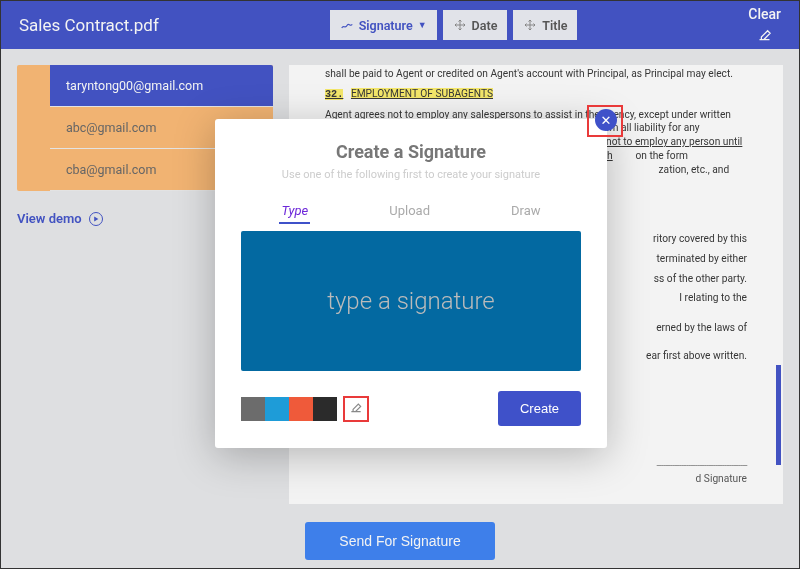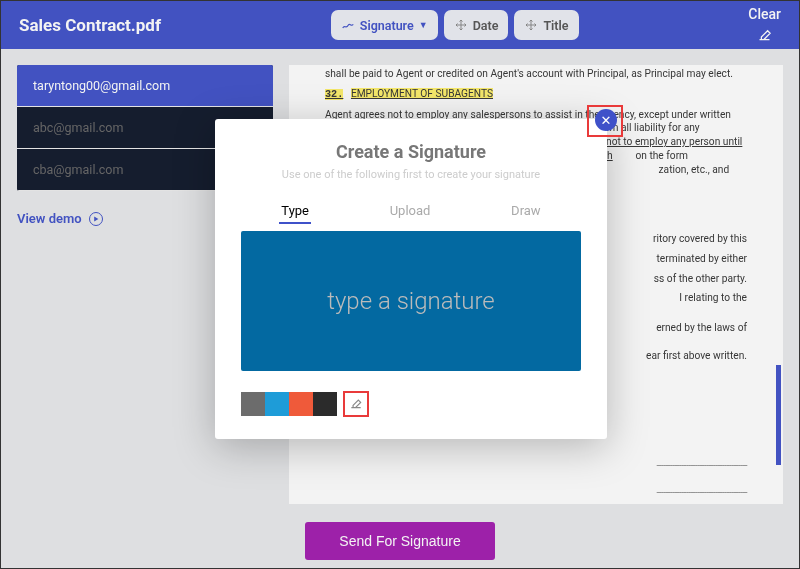--- a/index.html
+++ b/index.html
@@ -16,32 +16,32 @@
     background: #3f51c9;
     height: 48px;
     display: flex;
     align-items: center;
     padding: 0 18px;
     color: #fff;
   }
   .doc-title {
     color: #fff;
     font-size: 17px;
-    font-weight: 700;
+    font-weight: 400;
     flex: 0 0 auto;
   }
   .toolbar-center {
     flex: 1;
     display: flex;
     gap: 6px;
     justify-content: center;
   }
   .tool-btn {
     background: #eceef5;
-    border-radius: 7px;
+    border-radius: 0;
     height: 30px;
     padding: 0 10px;
     display: flex;
     align-items: center;
     gap: 5px;
     color: #555;
     font-size: 12.5px;
     font-weight: 600;
     cursor: pointer;
   }
@@ -59,23 +59,24 @@
     display: flex;
     height: 471px;
     padding: 16px;
     gap: 16px;
   }
   .sidebar {
     width: 256px;
     flex: 0 0 256px;
   }
   .email-list {
-    background: #0f172a;
+    background: #fdba74;
     border-radius: 2px;
     overflow: hidden;
+    padding-left: 33px;
   }
   .email-item {
     padding: 13px 16px;
     font-size: 12.5px;
     color: #666;
     border-bottom: 1px solid #eee;
     cursor: pointer;
   }
   .email-item.selected {
     background: #3f51c9;
@@ -117,21 +118,21 @@
     position: absolute;
     left: 0; right: 0; bottom: 0;
     height: 50px;
     background: #e9eaec;
     display: flex;
     justify-content: center;
     align-items: flex-start;
     padding-top: 4px;
   }
   .send-btn {
-    background: #a21caf;
+    background: #3b82f6;
     color: #fff;
     border: none;
     border-radius: 3px;
     padding: 11px 34px;
     font-size: 14px;
     cursor: pointer;
   }
   .bg-dim {
     position: absolute; inset: 0;
     background: rgba(100,100,100,0.08);
@@ -167,22 +168,23 @@
     border-bottom: 1px solid transparent;
     margin-bottom: 6px;
   }
   .modal-tab {
     color: #aaa;
     font-size: 13px;
     padding: 4px 2px;
     cursor: pointer;
   }
   .modal-tab.active {
-    color: #000000;
+    color: #6d28d9;
     border-bottom: 2px solid #3f51c9;
+    font-style: italic;
   }
   .sig-canvas {
     background: #0369a1;
     height: 140px;
     border-radius: 2px;
     display: flex;
     align-items: center;
     justify-content: center;
     margin-bottom: 20px;
   }
@@ -308,20 +310,21 @@
     <div class="para" style="text-align:right">terminated by either</div>
     <div class="para" style="text-align:right">ss of the other party.</div>
     <div class="para" style="text-align:right">I relating to the</div>
     <div style="height:10px"></div>
     <div class="para" style="text-align:right">erned by the laws of</div>
     <div style="height:8px"></div>
     <div class="para" style="text-align:right">ear first above written.</div>
     <div style="height:90px"></div>
     <div class="sig-field" style="text-align:right">
       <div class="dashes">----------------------------------------</div>
+      <div>d Signature</div>
       <div style="height:14px"></div>
       <div class="dashes">----------------------------------------</div>
 
     </div>
 
   </div>
 </div>
 
 <div class="bottom-bar">
   <button class="send-btn">Send For Signature</button>
@@ -351,14 +354,15 @@
       <div class="swatch" style="background:#ef5a3a"></div>
       <div class="swatch" style="background:#2b2b2b"></div>
       <div class="eraser-box">
         <span>
           <svg width="14" height="14" viewBox="0 0 24 24" fill="none" stroke="#888" stroke-width="2">
               <path d="M4 20h16M7 16l9-9 4 4-9 9H7z"></path>
             </svg>
         </span>
       </div>
     </div>
+    <button class="create-btn">Create</button>
   </div>
 </div>
 
 </body></html>

